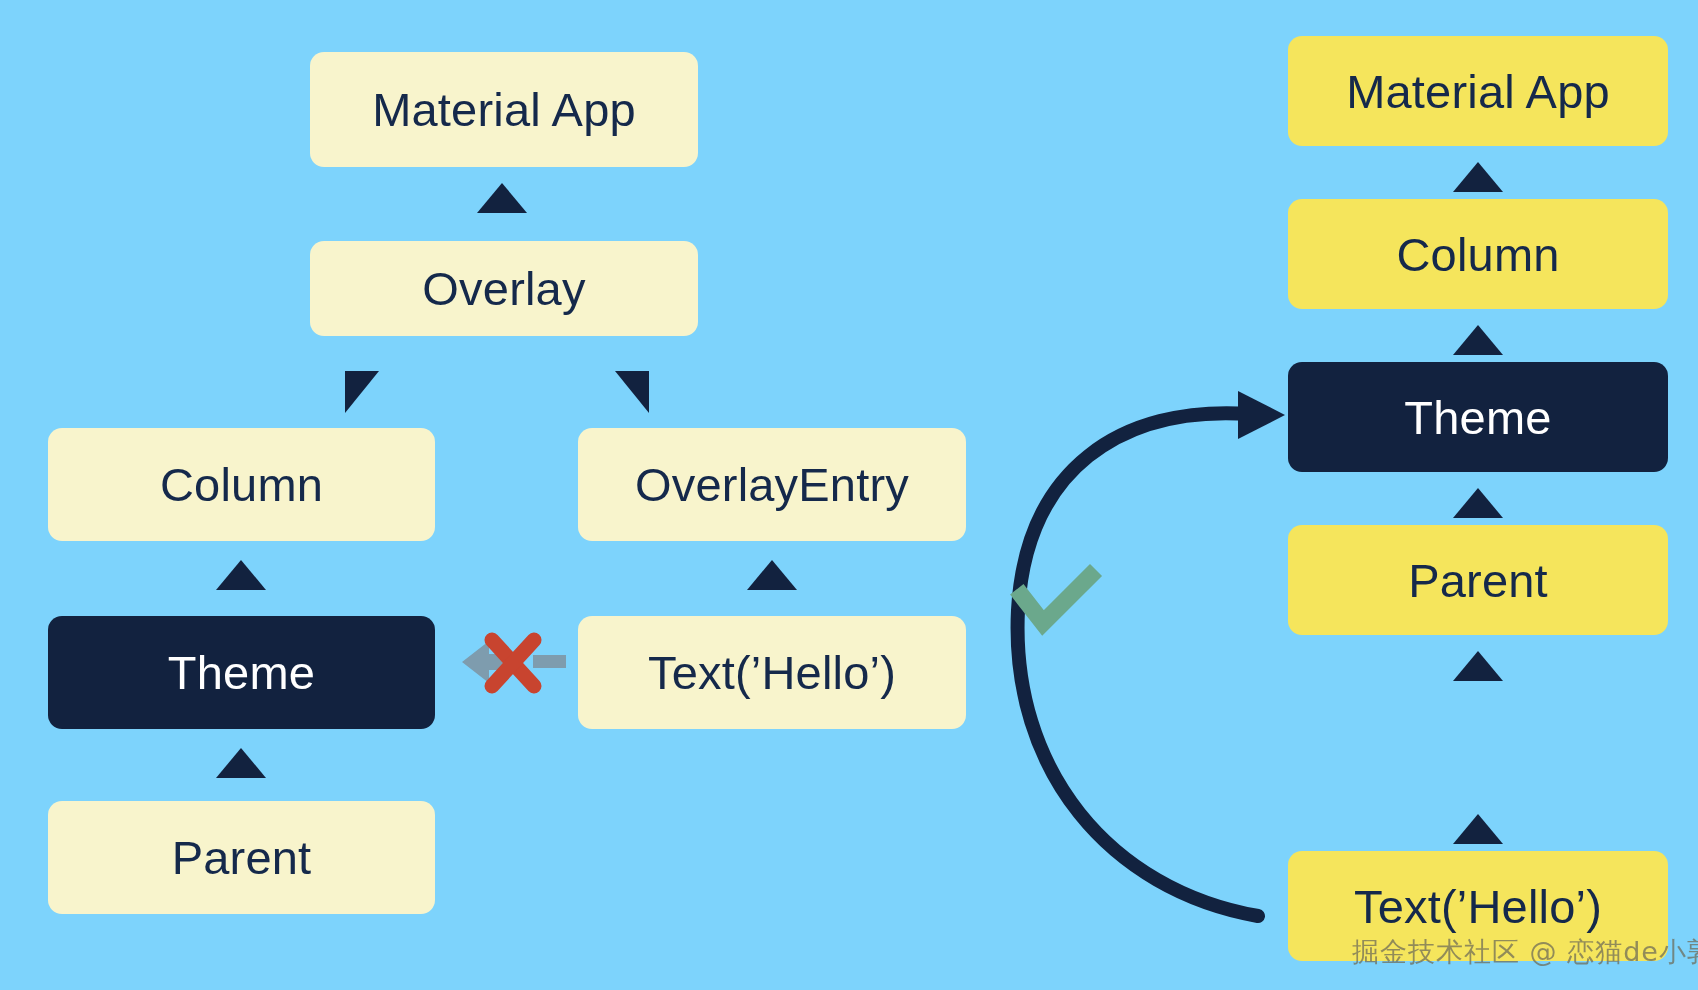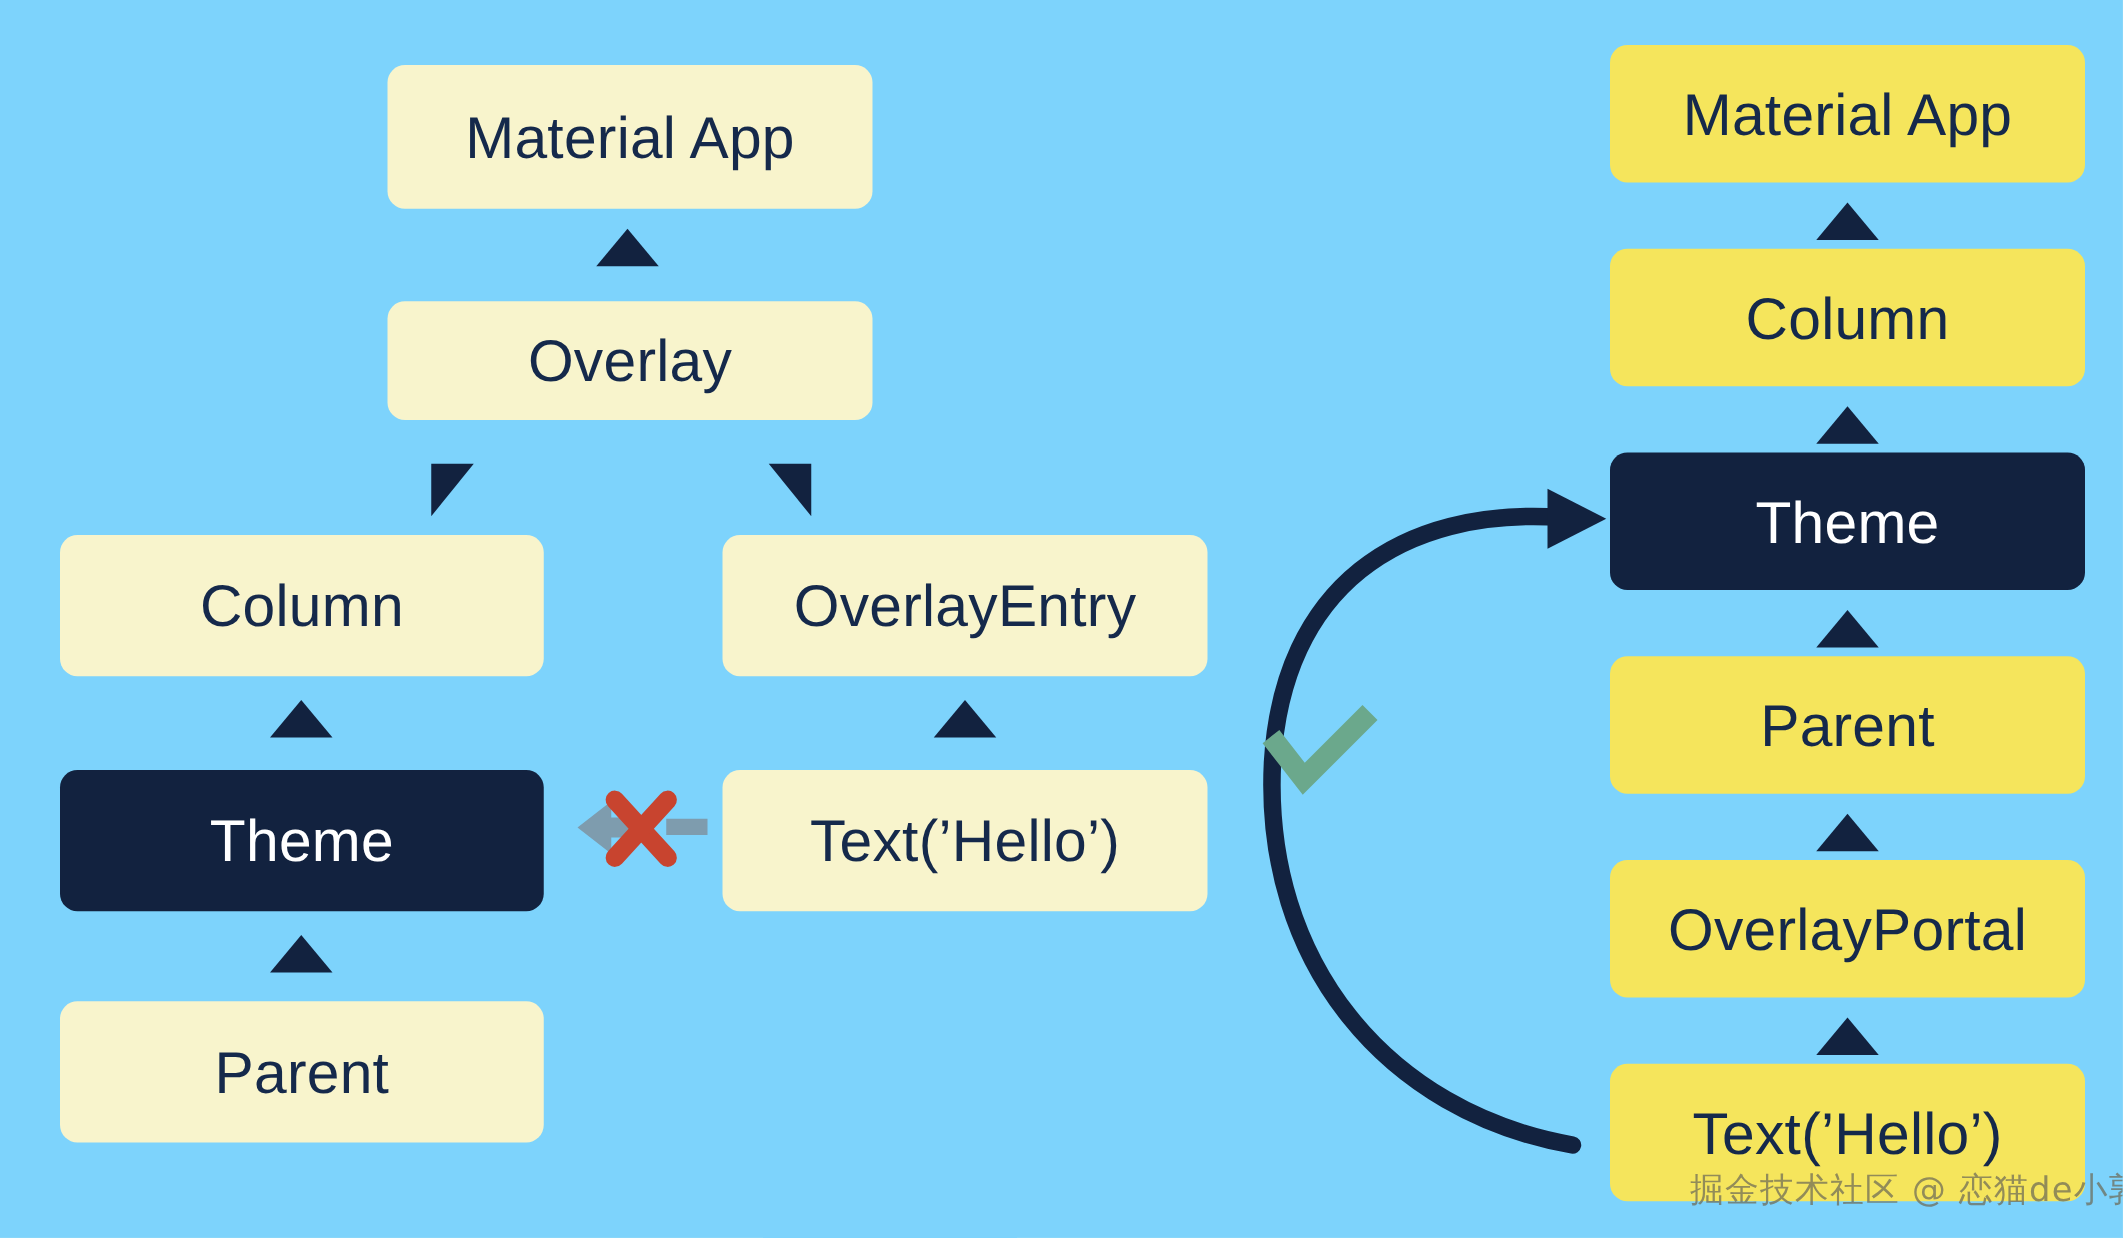--- a/index.html
+++ b/index.html
@@ -168,23 +168,20 @@
   <div class="node navy" style="left:1288px; top:362px; width:380px; height:110px; font-size:47px;">
     <span class="label">Theme</span>
   </div>
   <div class="arrow-up" style="left:1453px; top:488px;"></div>
 
   <div class="node yellow" style="left:1288px; top:525px; width:380px; height:110px; font-size:47px;">
     <span class="label">Parent</span>
   </div>
   <div class="arrow-up" style="left:1453px; top:651px;"></div>
 
-  <div class="node yellow" style="left:1288px; top:688px; width:380px; height:110px; font-size:47px;">
-    <span class="label">OverlayPortal</span>
-  </div>
   <div class="arrow-up" style="left:1453px; top:814px;"></div>
 
   <div class="node yellow" style="left:1288px; top:851px; width:380px; height:110px; font-size:47px;">
     <span class="label">Text(’Hello’)</span>
   </div>
 
   <div class="watermark" style="left:1352px; top:934px;">掘金技术社区 @ 恋猫de小郭</div>
 
 </div>
 

